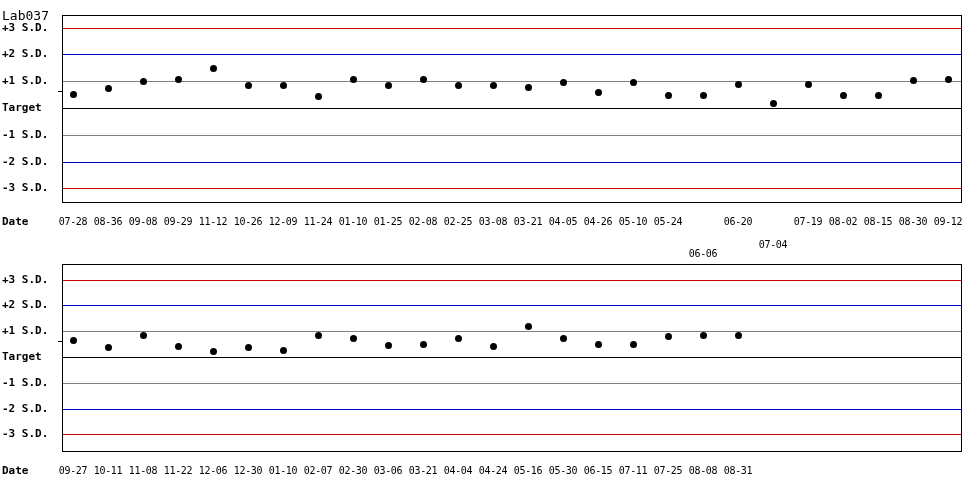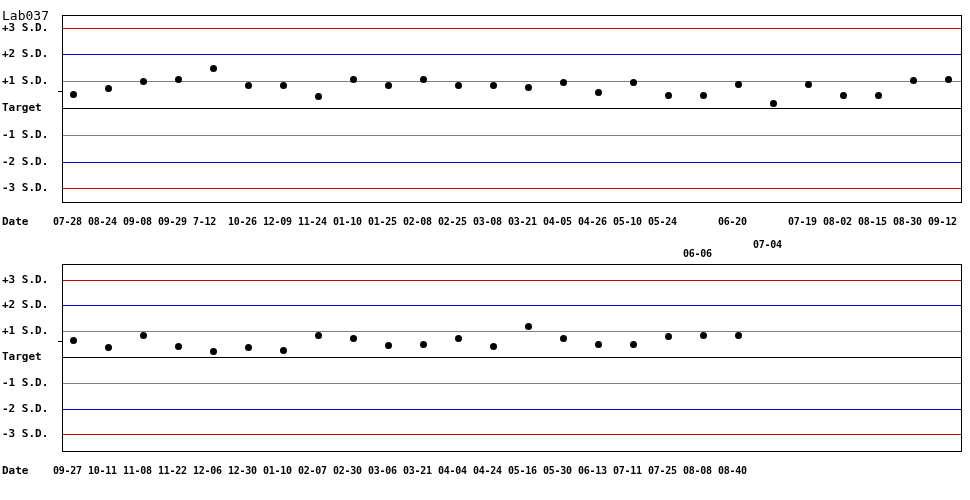--- a/index.html
+++ b/index.html
@@ -105,25 +105,24 @@
     font-weight: bold;
     color: #000000;
     white-space: nowrap;
   }
   .date-tick {
     position: absolute;
     font-size: 10px;
     line-height: 12px;
     color: #000000;
     white-space: nowrap;
-    text-align: left;
+    text-align: center;
     width: 40px;
     margin-left: -20px;
     letter-spacing: -0.3px;
-    font-weight: bold;
   }
 
   
   .chart-title {
     position: absolute;
     left: 2px;
     top: 1px;
     font-size: 13px;
     line-height: 14px;
     color: #000000;
@@ -184,24 +183,24 @@
         <div class="y-label" style="top: 120.8px;">-1 S.D.</div>
         <div class="y-label" style="top: 147.6px;">-2 S.D.</div>
         <div class="y-label" style="top: 174.4px;">-3 S.D.</div>
         <div class="axis-tick" style="top: 83.384px;"></div>
       </div>
 
     <div class="date-row" style="top:208px;">
       <div class="date-caption">Date</div>
       <div id="dates-1">
           <div class="date-tick" style="left: 73px;">07-28</div>
-          <div class="date-tick" style="left: 108px;">08-24</div>
+          <div class="date-tick" style="left: 108px;">08-36</div>
           <div class="date-tick" style="left: 143px;">09-08</div>
           <div class="date-tick" style="left: 178px;">09-29</div>
-          <div class="date-tick" style="left: 213px;">7-12</div>
+          <div class="date-tick" style="left: 213px;">11-12</div>
           <div class="date-tick" style="left: 248px;">10-26</div>
           <div class="date-tick" style="left: 283px;">12-09</div>
           <div class="date-tick" style="left: 318px;">11-24</div>
           <div class="date-tick" style="left: 353px;">01-10</div>
           <div class="date-tick" style="left: 388px;">01-25</div>
           <div class="date-tick" style="left: 423px;">02-08</div>
           <div class="date-tick" style="left: 458px;">02-25</div>
           <div class="date-tick" style="left: 493px;">03-08</div>
           <div class="date-tick" style="left: 528px;">03-21</div>
           <div class="date-tick" style="left: 563px;">04-05</div>
@@ -273,22 +272,22 @@
           <div class="date-tick" style="left: 248px;">12-30</div>
           <div class="date-tick" style="left: 283px;">01-10</div>
           <div class="date-tick" style="left: 318px;">02-07</div>
           <div class="date-tick" style="left: 353px;">02-30</div>
           <div class="date-tick" style="left: 388px;">03-06</div>
           <div class="date-tick" style="left: 423px;">03-21</div>
           <div class="date-tick" style="left: 458px;">04-04</div>
           <div class="date-tick" style="left: 493px;">04-24</div>
           <div class="date-tick" style="left: 528px;">05-16</div>
           <div class="date-tick" style="left: 563px;">05-30</div>
-          <div class="date-tick" style="left: 598px;">06-13</div>
+          <div class="date-tick" style="left: 598px;">06-15</div>
           <div class="date-tick" style="left: 633px;">07-11</div>
           <div class="date-tick" style="left: 668px;">07-25</div>
           <div class="date-tick" style="left: 703px;">08-08</div>
-          <div class="date-tick" style="left: 738px;">08-40</div>
+          <div class="date-tick" style="left: 738px;">08-31</div>
         </div>
     </div>
   </div>
 
 </div>
 
 </body></html>

